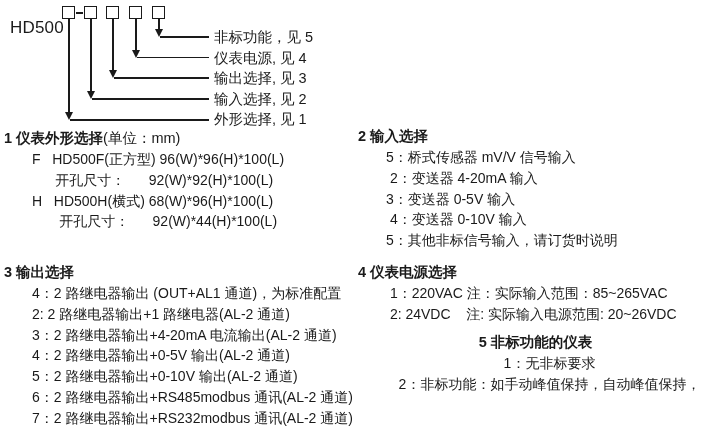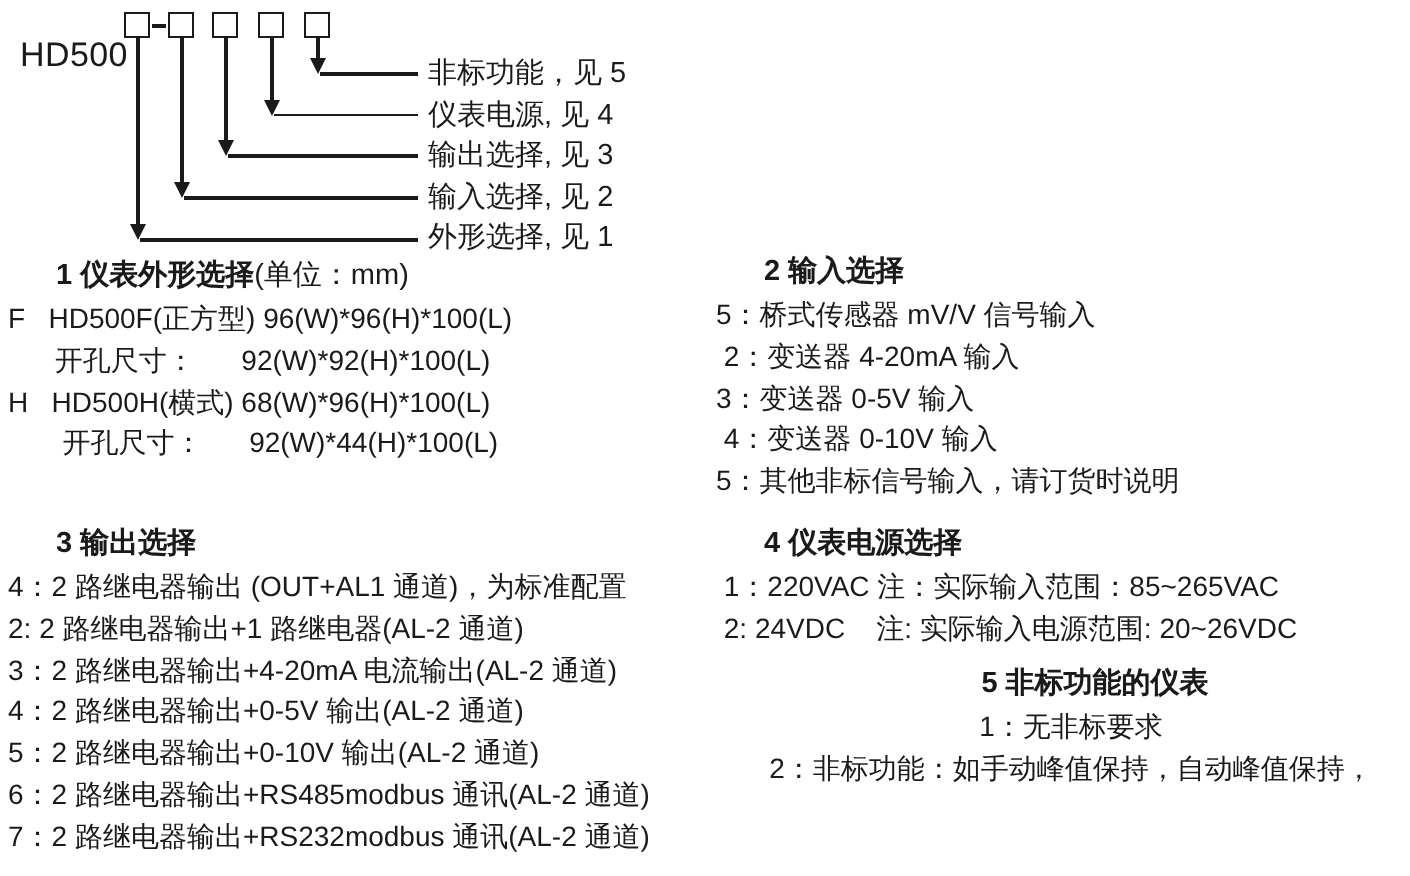--- a/index.html
+++ b/index.html
@@ -42,23 +42,23 @@
     position:absolute;left:214px;font-size:14.5px;line-height:15px;white-space:pre;
   }
   .l5{top:30px;} .l4{top:50.5px;text-align:center;} .l3{top:71px;} .l2{top:91.5px;} .l1{top:112px;}
   
   .sec{position:absolute;}
   .s1{left:4px;top:128px;width:352px;}
   .s2{left:358px;top:126px;width:347px;}
   .s3{left:4px;top:262px;width:352px;}
   .s4{left:358px;top:262px;width:347px;}
   .s5{left:366px;top:332px;width:339px;text-align:center;}
-  .section-title{font-size:14.5px;font-weight:700;line-height:21px;white-space:pre;margin-left:24px;}
+  .section-title{font-size:14.5px;font-weight:700;line-height:21px;white-space:pre;}
   .section-title .normal{font-weight:400;}
-  .section-lines .line{font-size:14px;line-height:20.8px;white-space:pre;}
+  .section-lines .line{font-size:14px;line-height:20.8px;white-space:pre;margin-left:28px;}
 </style>
 </head>
 <body>
 
 <div class="page">
 
   <div>
     <span class="model-prefix">HD500</span>
     <div class="digit-box b1"></div>
     <div class="dash"></div>

